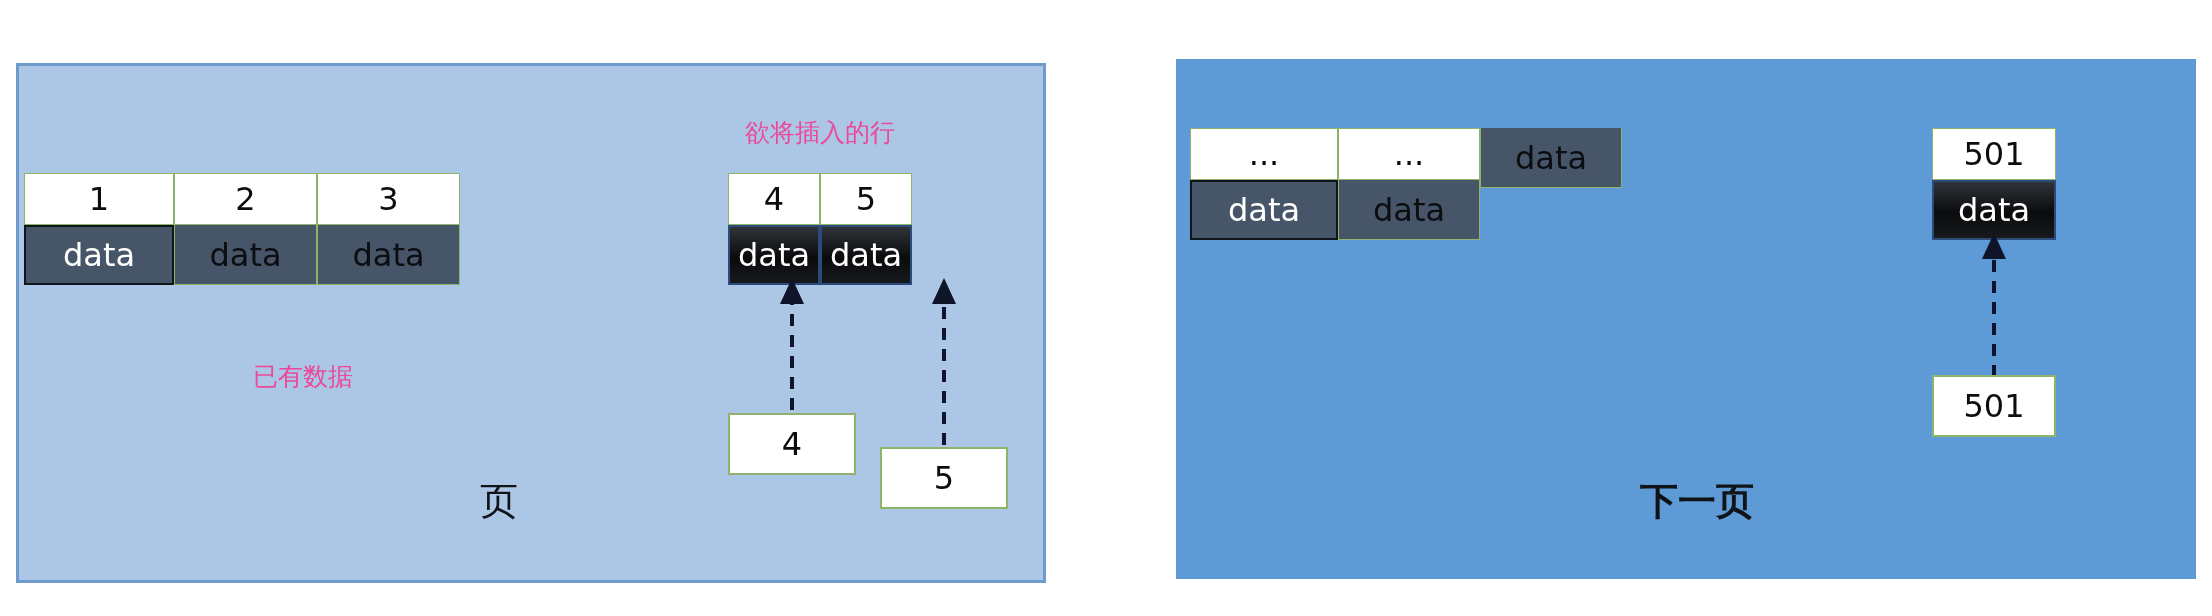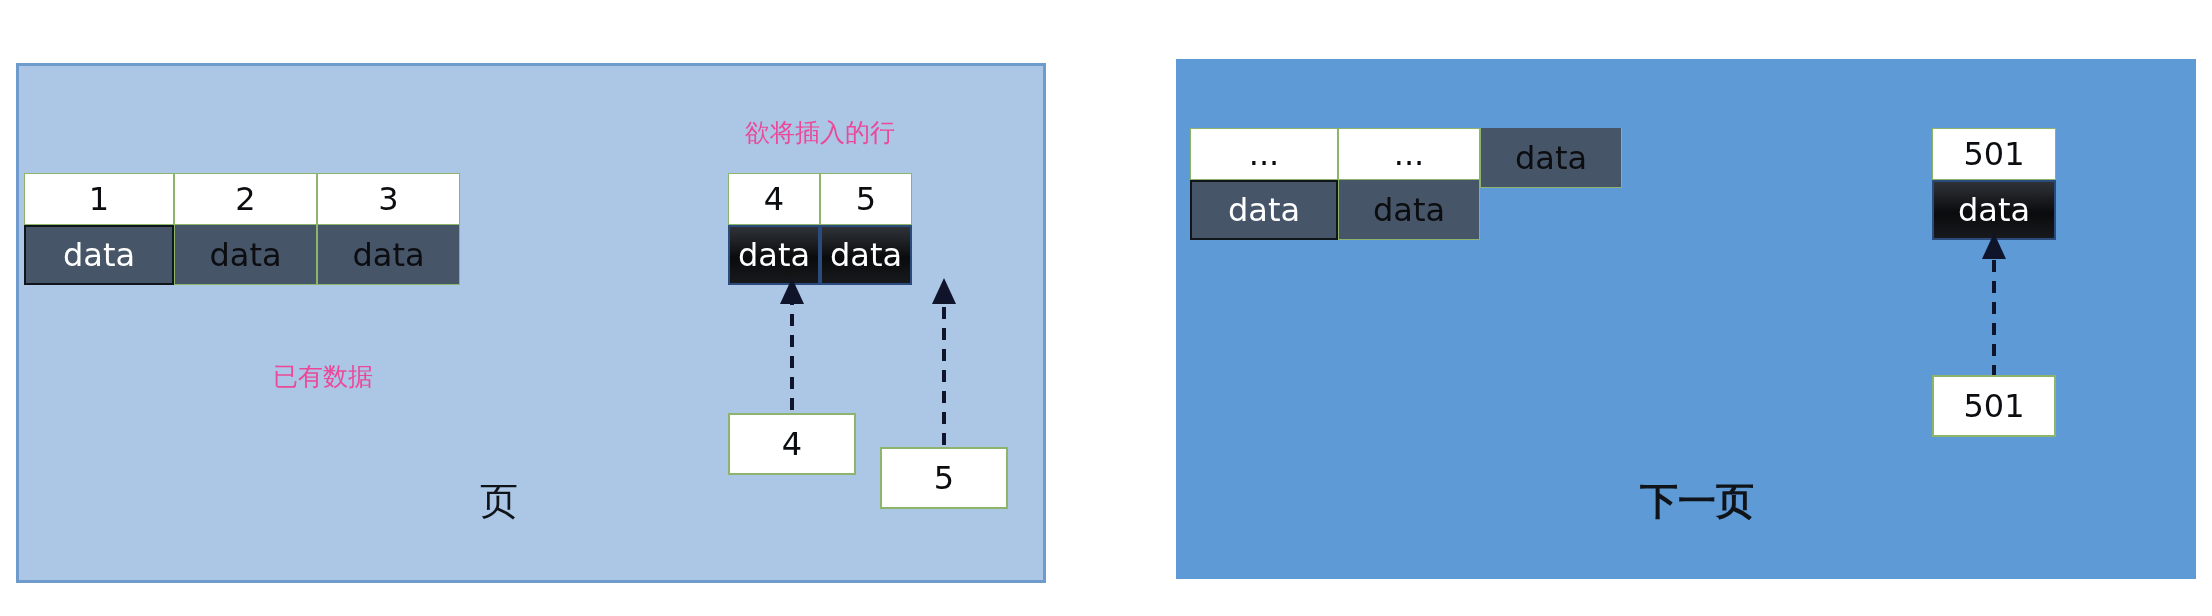--- a/index.html
+++ b/index.html
@@ -59,21 +59,21 @@
   
   .note-label {
     position: absolute;
     color: #ec4899;
     font-size: 25px;
     line-height: 1;
     white-space: nowrap;
     font-family: "DejaVu Sans", "Liberation Sans", sans-serif;
   }
   #label-insert-row { left: 745px; top: 120px; }
-  #label-existing   { left: 253px; top: 364px; margin-left: 20px; }
+  #label-existing   { left: 253px; top: 364px; }
 
   
   .row-table {
     position: absolute;
     display: flex;
     flex-direction: row;
     align-items: flex-start;
   }
   .col {
     display: flex;

